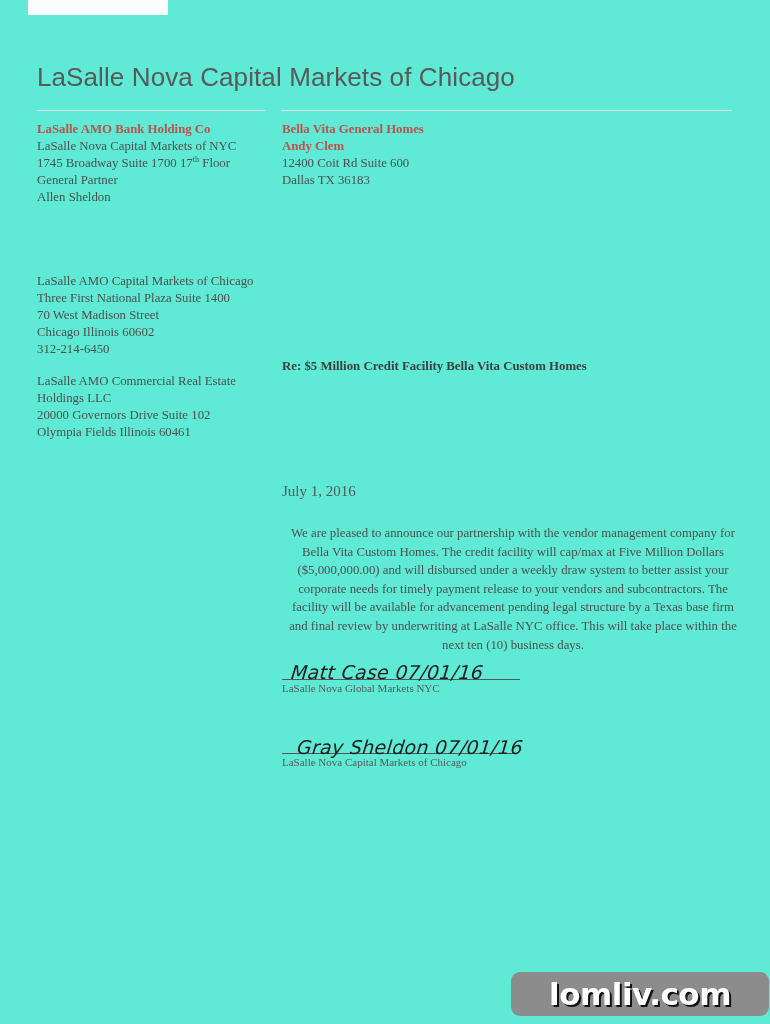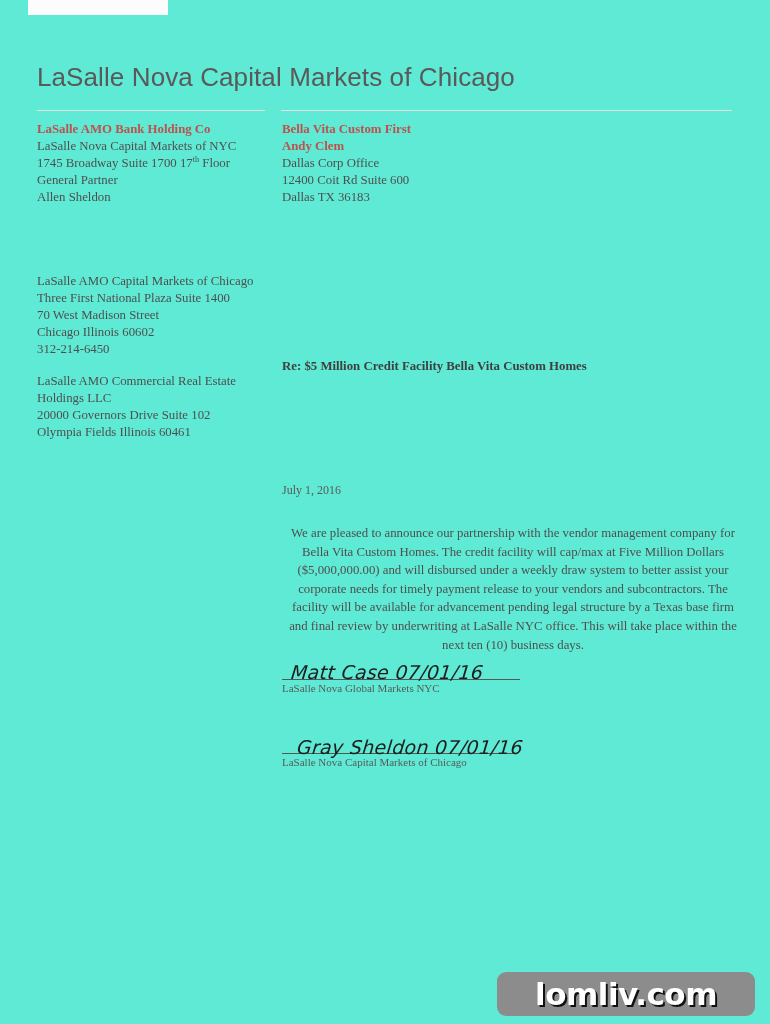--- a/index.html
+++ b/index.html
@@ -81,21 +81,21 @@
     font-size: 12.8px;
     font-weight: bold;
     color: #3f3f3f;
     white-space: nowrap;
   }
 
   .date-line {
     position: absolute;
     left: 282px;
     top: 483px;
-    font-size: 12px;
+    font-size: 15px;
     color: #5a5a5a;
   }
 
   .body-para {
     position: absolute;
     left: 282px;
     top: 524px;
     width: 462px;
     font-size: 12.8px;
     line-height: 18.6px;
@@ -134,21 +134,21 @@
 
   .sig-caption {
     font-size: 11px;
     color: #5a5a5a;
     margin-top: 2px;
     white-space: nowrap;
   }
 
   .watermark {
     position: absolute;
-    left: 497px;
+    left: 511px;
     top: 972px;
     width: 258px;
     height: 44px;
     background: #8c8c8c;
     border-radius: 9px;
     display: flex;
     align-items: center;
     justify-content: center;
   }
   .watermark-text {
@@ -191,23 +191,22 @@
   </div>
 
   <div class="block blk-holdings">
     <div class="line">LaSalle AMO Commercial Real Estate</div>
     <div class="line">Holdings LLC</div>
     <div class="line">20000 Governors Drive Suite 102</div>
     <div class="line">Olympia Fields Illinois 60461</div>
   </div>
 
   <div class="block blk-recipient">
-    <div class="line hdr">Bella Vita Custom First</div>
+    <div class="line hdr">Bella Vita General Homes</div>
     <div class="line hdr">Andy Clem</div>
-    <div class="line">Dallas Corp Office</div>
     <div class="line">12400 Coit Rd Suite 600</div>
     <div class="line">Dallas TX 36183</div>
   </div>
 
   <div class="re-line">Re: $5 Million Credit Facility Bella Vita Custom Homes</div>
 
   <div class="date-line">July 1, 2016</div>
 
   <div class="body-para">We are pleased to announce our partnership with the vendor management company for Bella Vita Custom Homes. The credit facility will cap/max at Five Million Dollars ($5,000,000.00) and will disbursed under a weekly draw system to better assist your corporate needs for timely payment release to your vendors and subcontractors. The facility will be available for advancement pending legal structure by a Texas base firm and final review by underwriting at LaSalle NYC office. This will take place within the next ten (10) business days.</div>
 

